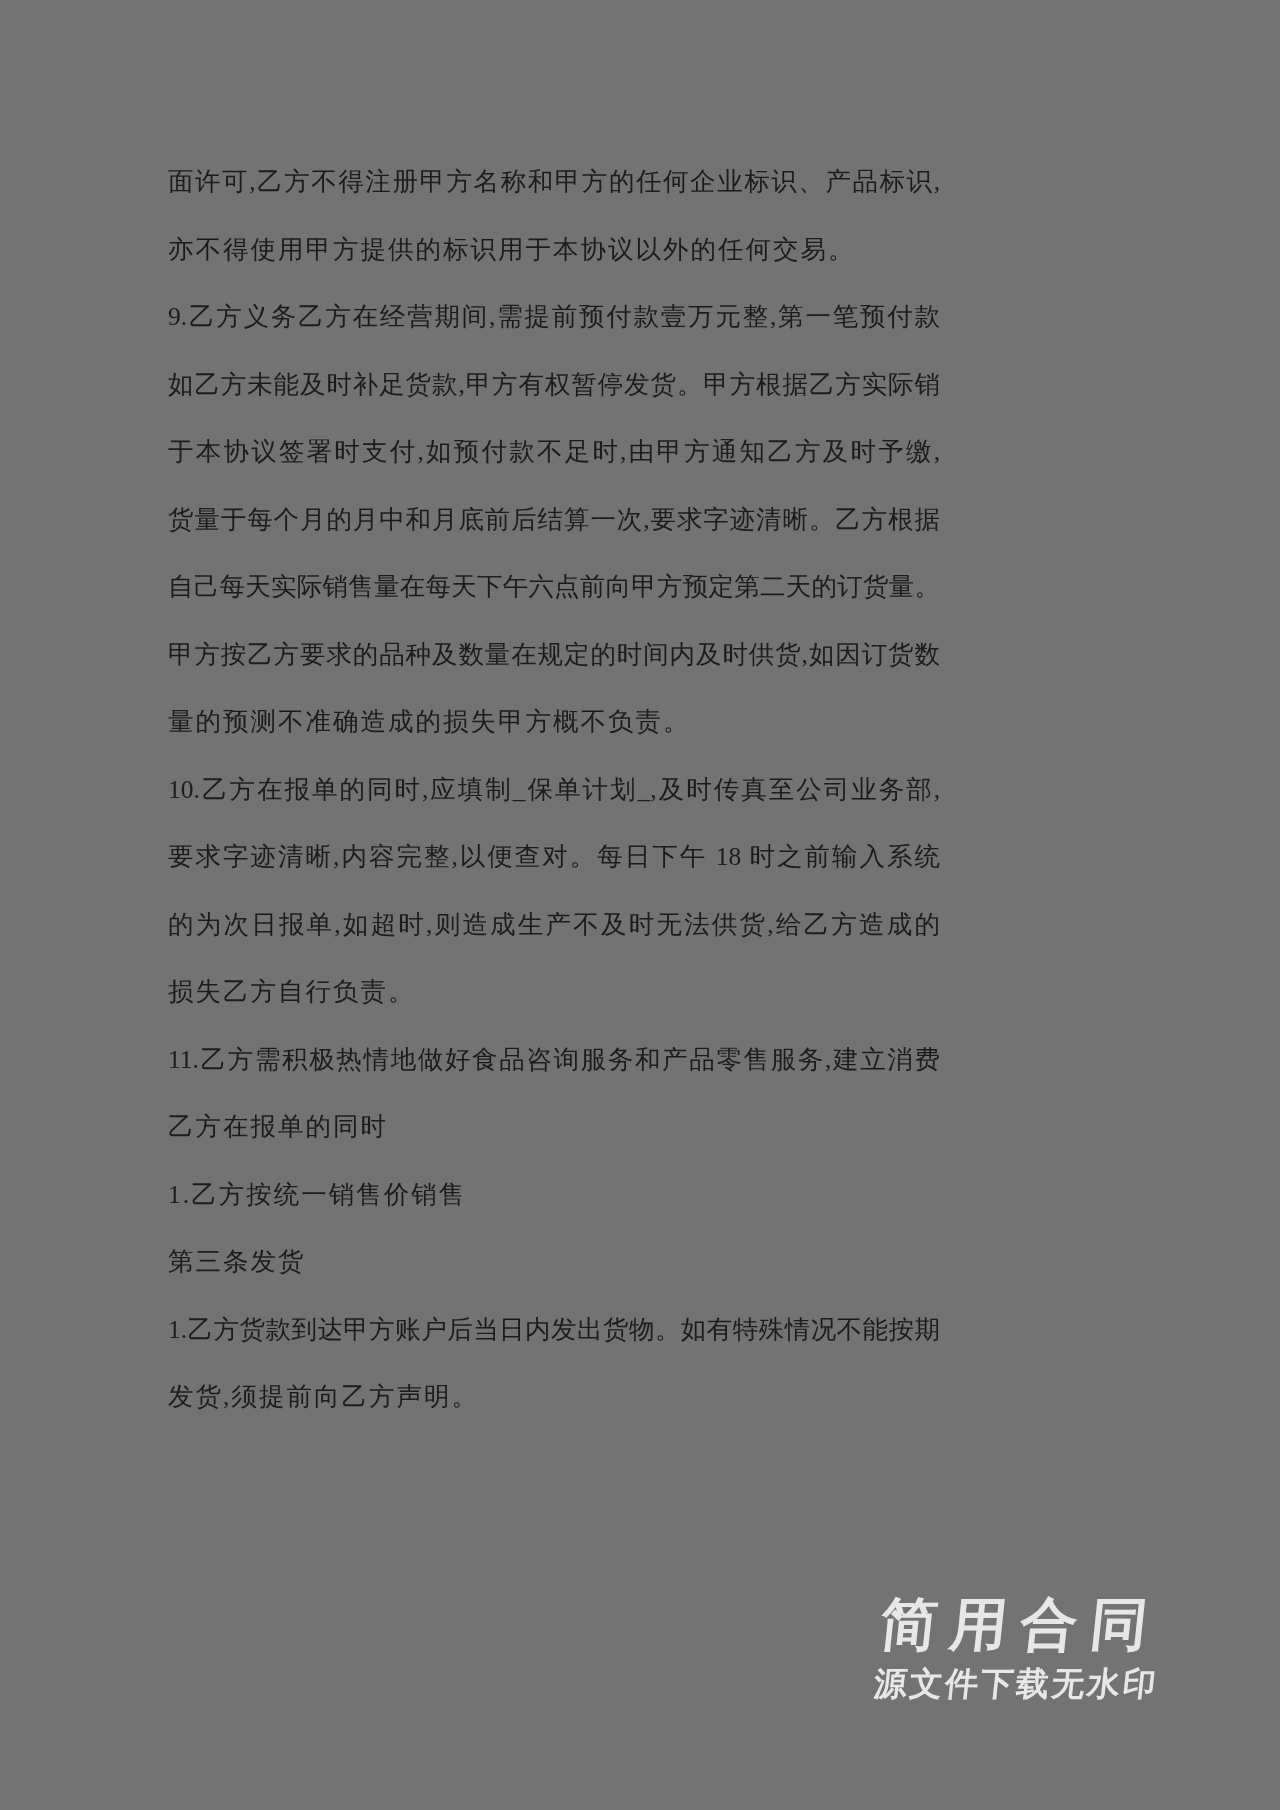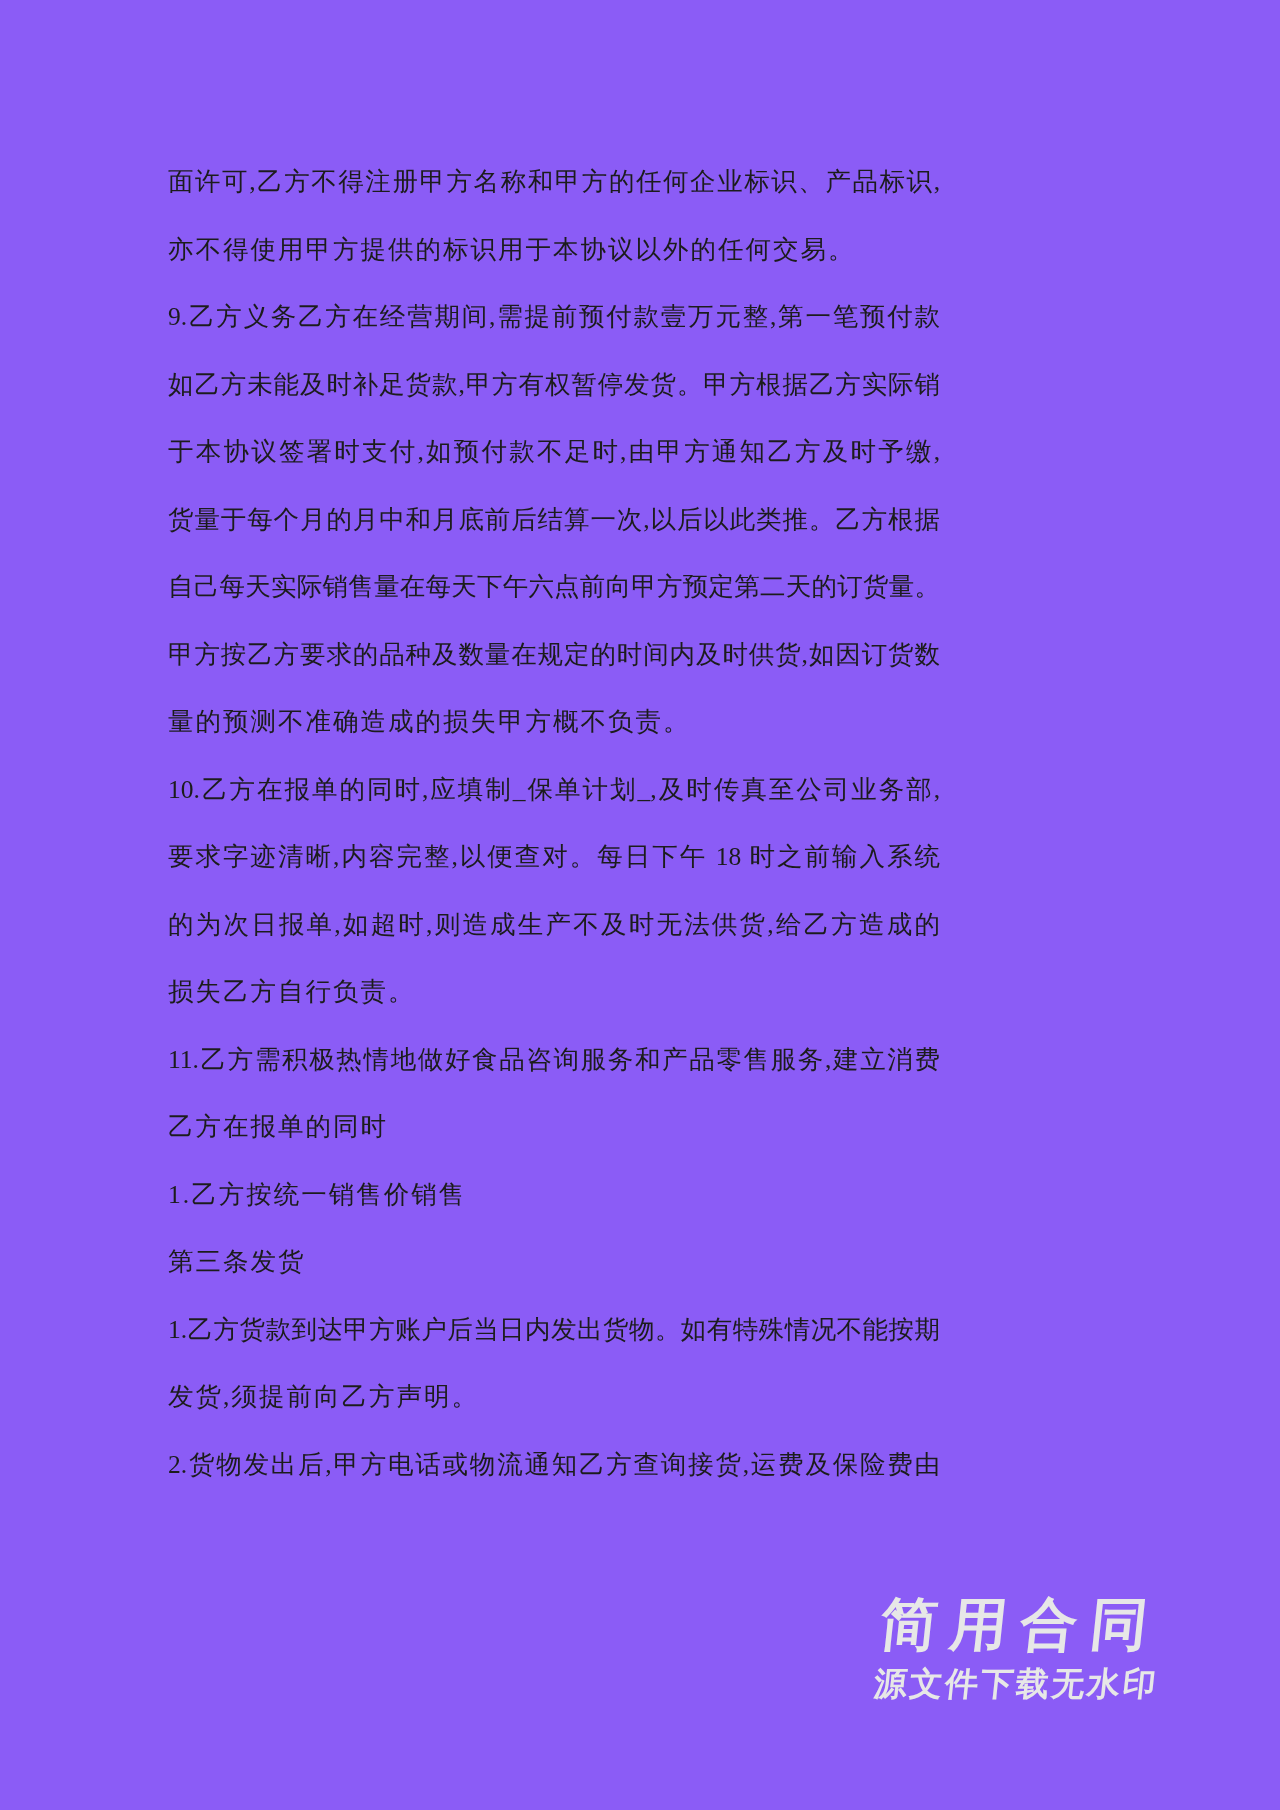--- a/index.html
+++ b/index.html
@@ -4,21 +4,21 @@
 <style>
   html, body { margin: 0; padding: 0; }
   body {
     width: 1280px; height: 1810px;
     background: #ffffff;
     font-family: "Liberation Serif", "DejaVu Serif", serif;
   }
   .page {
     position: relative;
     width: 1280px; height: 1810px;
-    background: #8b5cf6;
+    background: #737373;
     overflow: hidden;
   }
   .doc-body {
     position: absolute;
     left: 168px; top: 148px;
     width: 772px;
     z-index: 1;
   }
   .line {
     height: 67.5px;
@@ -49,33 +49,32 @@
 </head>
 <body>
 
 <div class="page">
   <div class="doc-body" style="color: rgb(28, 28, 28);">
       <div class="line fill">面许可,乙方不得注册甲方名称和甲方的任何企业标识、产品标识,</div>
       <div class="line">亦不得使用甲方提供的标识用于本协议以外的任何交易。</div>
       <div class="line fill">9.乙方义务乙方在经营期间,需提前预付款壹万元整,第一笔预付款</div>
       <div class="line fill">如乙方未能及时补足货款,甲方有权暂停发货。甲方根据乙方实际销</div>
       <div class="line fill">于本协议签署时支付,如预付款不足时,由甲方通知乙方及时予缴,</div>
-      <div class="line fill">货量于每个月的月中和月底前后结算一次,以后以此类推。乙方根据</div>
+      <div class="line fill">货量于每个月的月中和月底前后结算一次,要求字迹清晰。乙方根据</div>
       <div class="line fill">自己每天实际销售量在每天下午六点前向甲方预定第二天的订货量。</div>
       <div class="line fill">甲方按乙方要求的品种及数量在规定的时间内及时供货,如因订货数</div>
       <div class="line">量的预测不准确造成的损失甲方概不负责。</div>
       <div class="line fill">10.乙方在报单的同时,应填制_保单计划_,及时传真至公司业务部,</div>
       <div class="line fill">要求字迹清晰,内容完整,以便查对。每日下午 18 时之前输入系统</div>
       <div class="line fill">的为次日报单,如超时,则造成生产不及时无法供货,给乙方造成的</div>
       <div class="line">损失乙方自行负责。</div>
       <div class="line fill">11.乙方需积极热情地做好食品咨询服务和产品零售服务,建立消费</div>
       <div class="line">乙方在报单的同时</div>
       <div class="line">1.乙方按统一销售价销售</div>
       <div class="line">第三条发货</div>
       <div class="line fill">1.乙方货款到达甲方账户后当日内发出货物。如有特殊情况不能按期</div>
       <div class="line">发货,须提前向乙方声明。</div>
-      <div class="line fill">2.货物发出后,甲方电话或物流通知乙方查询接货,运费及保险费由</div>
     </div>
   <div class="watermark" style="color: rgb(231, 231, 231);">
     <div class="wm-1">简用合同</div>
     <div class="wm-2">源文件下载无水印</div>
   </div>
 </div>
 
 </body></html>

